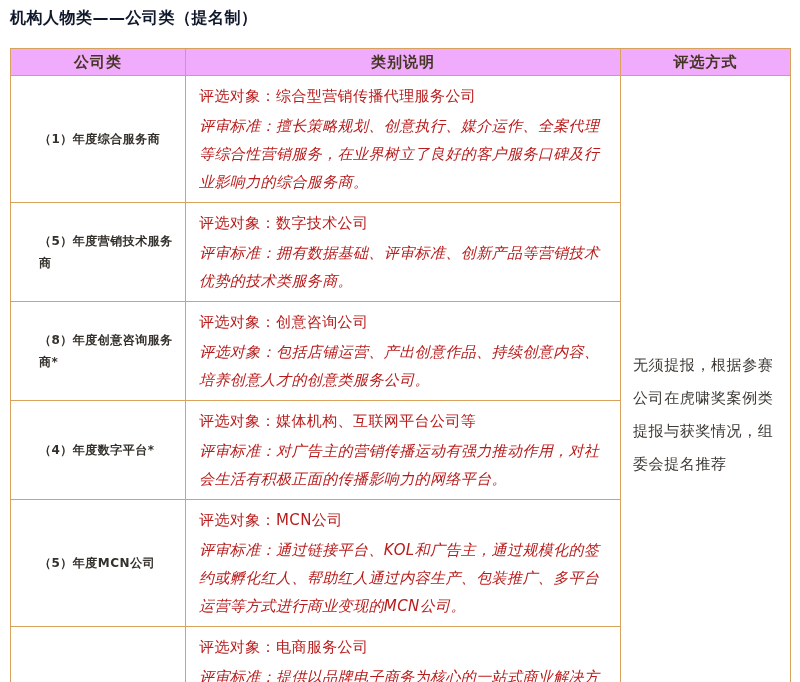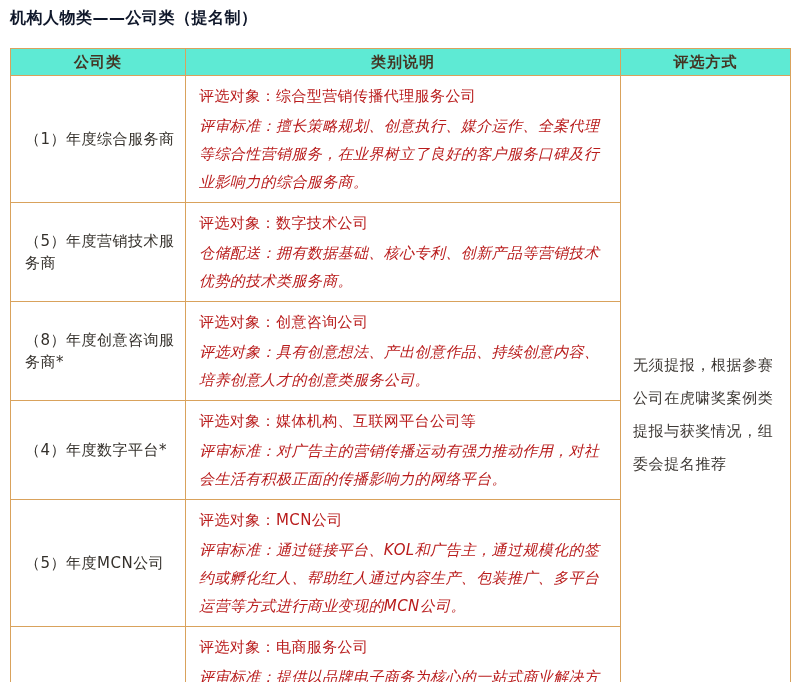--- a/index.html
+++ b/index.html
@@ -33,36 +33,36 @@
     background: #ffffff;
   }
   table.award-table col.c1 { width: 175px; }
   table.award-table col.c2 { width: 435px; }
   table.award-table col.c3 { width: 170px; }
   table.award-table th,
   table.award-table td {
     border: 1px solid #d9a25c;
   }
   table.award-table th {
-    background: #5eead4;
+    background: #f0abfc;
     height: 26px;
     font-size: 15px;
     font-weight: bold;
     color: #443524;
     text-align: center;
     letter-spacing: 1px;
     padding: 0;
   }
   td.cat-cell {
-    font-size: 15px;
-    font-weight: normal;
+    font-size: 12px;
+    font-weight: bold;
     color: #34302b;
     vertical-align: middle;
     text-align: left;
-    padding: 4px 6px 4px 14px;
+    padding: 4px 6px 4px 28px;
     letter-spacing: 0.5px;
     line-height: 22px;
   }
   td.desc-cell {
     vertical-align: middle;
     padding: 6px 16px 6px 13px;
     text-align: left;
   }
   td.desc-cell p {
     margin: 0;
@@ -110,28 +110,28 @@
           <td class="desc-cell">
             <p>评选对象：综合型营销传播代理服务公司</p>
             <p>评审标准：擅长策略规划、创意执行、媒介运作、全案代理等综合性营销服务，在业界树立了良好的客户服务口碑及行业影响力的综合服务商。</p>
           </td>
           <td class="method-cell" rowspan="6">无须提报，根据参赛公司在虎啸奖案例类提报与获奖情况，组委会提名推荐</td>
         </tr>
         <tr style="height: 95px;">
           <td class="cat-cell">（5）年度营销技术服务商</td>
           <td class="desc-cell">
             <p>评选对象：数字技术公司</p>
-            <p>仓储配送：拥有数据基础、核心专利、创新产品等营销技术优势的技术类服务商。</p>
+            <p>评审标准：拥有数据基础、评审标准、创新产品等营销技术优势的技术类服务商。</p>
           </td>
         </tr>
         <tr style="height: 90px;">
           <td class="cat-cell">（8）年度创意咨询服务商*</td>
           <td class="desc-cell">
             <p>评选对象：创意咨询公司</p>
-            <p>评选对象：具有创意想法、产出创意作品、持续创意内容、培养创意人才的创意类服务公司。</p>
+            <p>评选对象：包括店铺运营、产出创意作品、持续创意内容、培养创意人才的创意类服务公司。</p>
           </td>
         </tr>
         <tr style="height: 90px;">
           <td class="cat-cell">（4）年度数字平台*</td>
           <td class="desc-cell">
             <p>评选对象：媒体机构、互联网平台公司等</p>
             <p>评审标准：对广告主的营销传播运动有强力推动作用，对社会生活有积极正面的传播影响力的网络平台。</p>
           </td>
         </tr>
         <tr style="height: 110px;">

